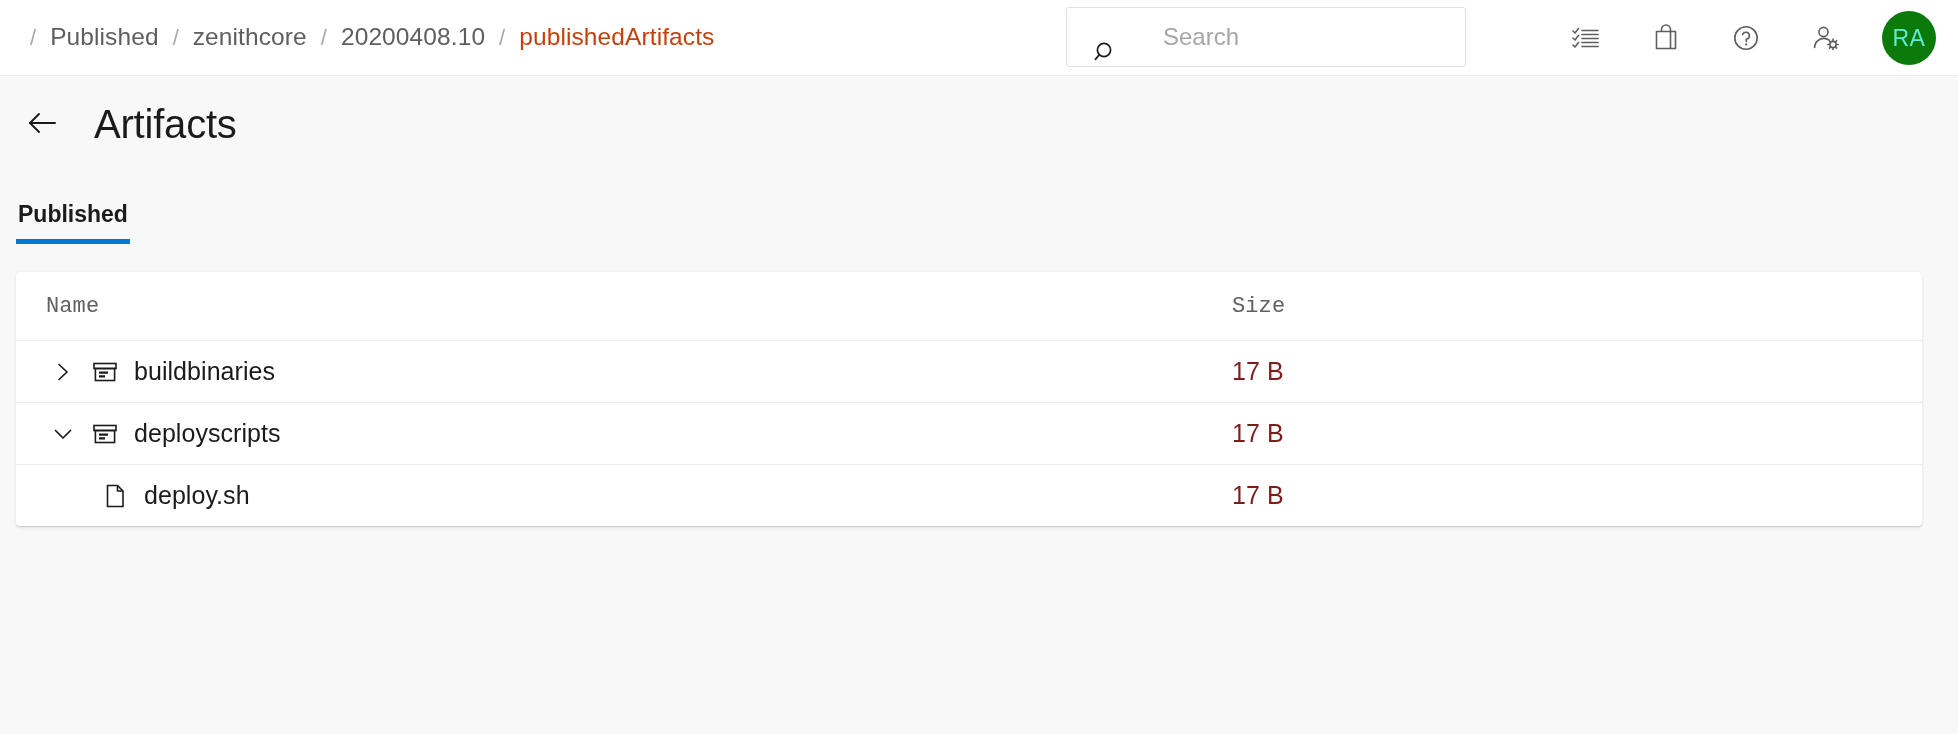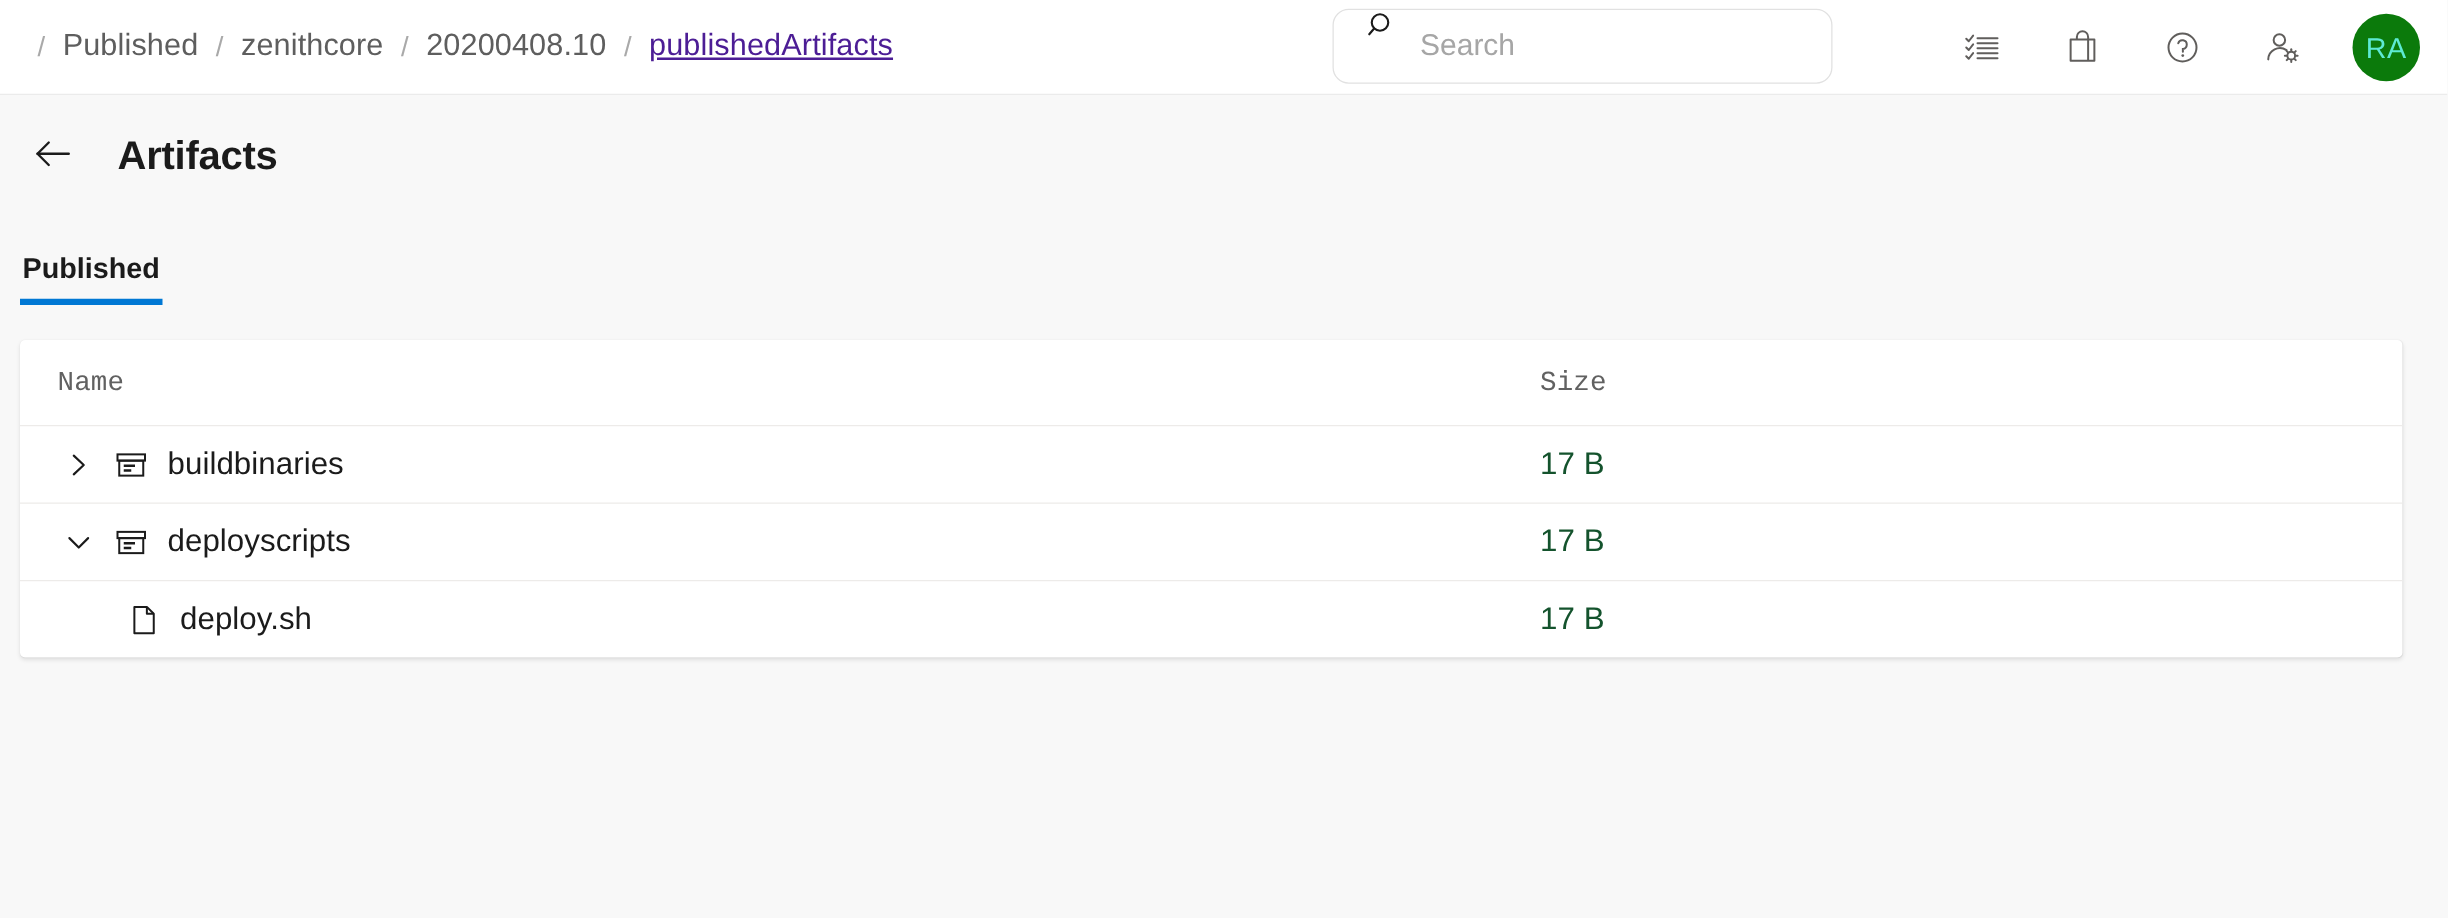--- a/index.html
+++ b/index.html
@@ -46,34 +46,35 @@
   .crumb-sep.first { padding-left: 0; padding-right: 14px; }
 
   .crumb {
     color: #5e5e5e;
     font-size: 24.5px;
     font-weight: 400;
     letter-spacing: 0.1px;
     line-height: 1;
     cursor: pointer;
   }
-  .crumb.last { color: #4c1d95; text-decoration: underline; }
+  .crumb.last { color: #c2410c; }
 
   
   .search-box {
     position: absolute;
     left: 1066px;
     top: 7px;
     width: 400px;
     height: 60px;
     background: #ffffff;
     border: 1px solid #e1e1e1;
-    border-radius: 13px;
-    display: flex;
-    align-items: flex-start;
+    border-radius: 3px;
+    display: flex;
+    align-items: flex-end;
+    gap: 27px;
   }
   .search-icon {
     width: 26px;
     height: 26px;
     margin-left: 26px;
     margin-right: 17px;
     flex: none;
     color: #1b1b1b;
   }
   .search-input {
@@ -151,22 +152,22 @@
     justify-content: center;
     background: none;
     border: none;
     cursor: pointer;
     color: #1b1b1b;
     border-radius: 2px;
     flex: none;
   }
 
   .page-title {
-    font-size: 32px;
-    font-weight: 700;
+    font-size: 40px;
+    font-weight: 400;
     color: #1b1b1b;
     letter-spacing: -0.2px;
     margin-left: 26px;
     line-height: 1;
   }
 
   
   .tabs {
     display: flex;
     align-items: flex-end;
@@ -267,21 +268,21 @@
     color: #1b1b1b;
     letter-spacing: 0.05px;
     white-space: nowrap;
     overflow: hidden;
     text-overflow: ellipsis;
   }
 
   .cell-size {
     font-size: 25px;
     font-weight: 400;
-    color: #14532d;
+    color: #7f1d1d;
     letter-spacing: 0.05px;
   }
 </style>
 </head>
 <body>
 
 <div class="header">
 
   <nav class="breadcrumb">
     <span class="crumb-sep first">/</span>

